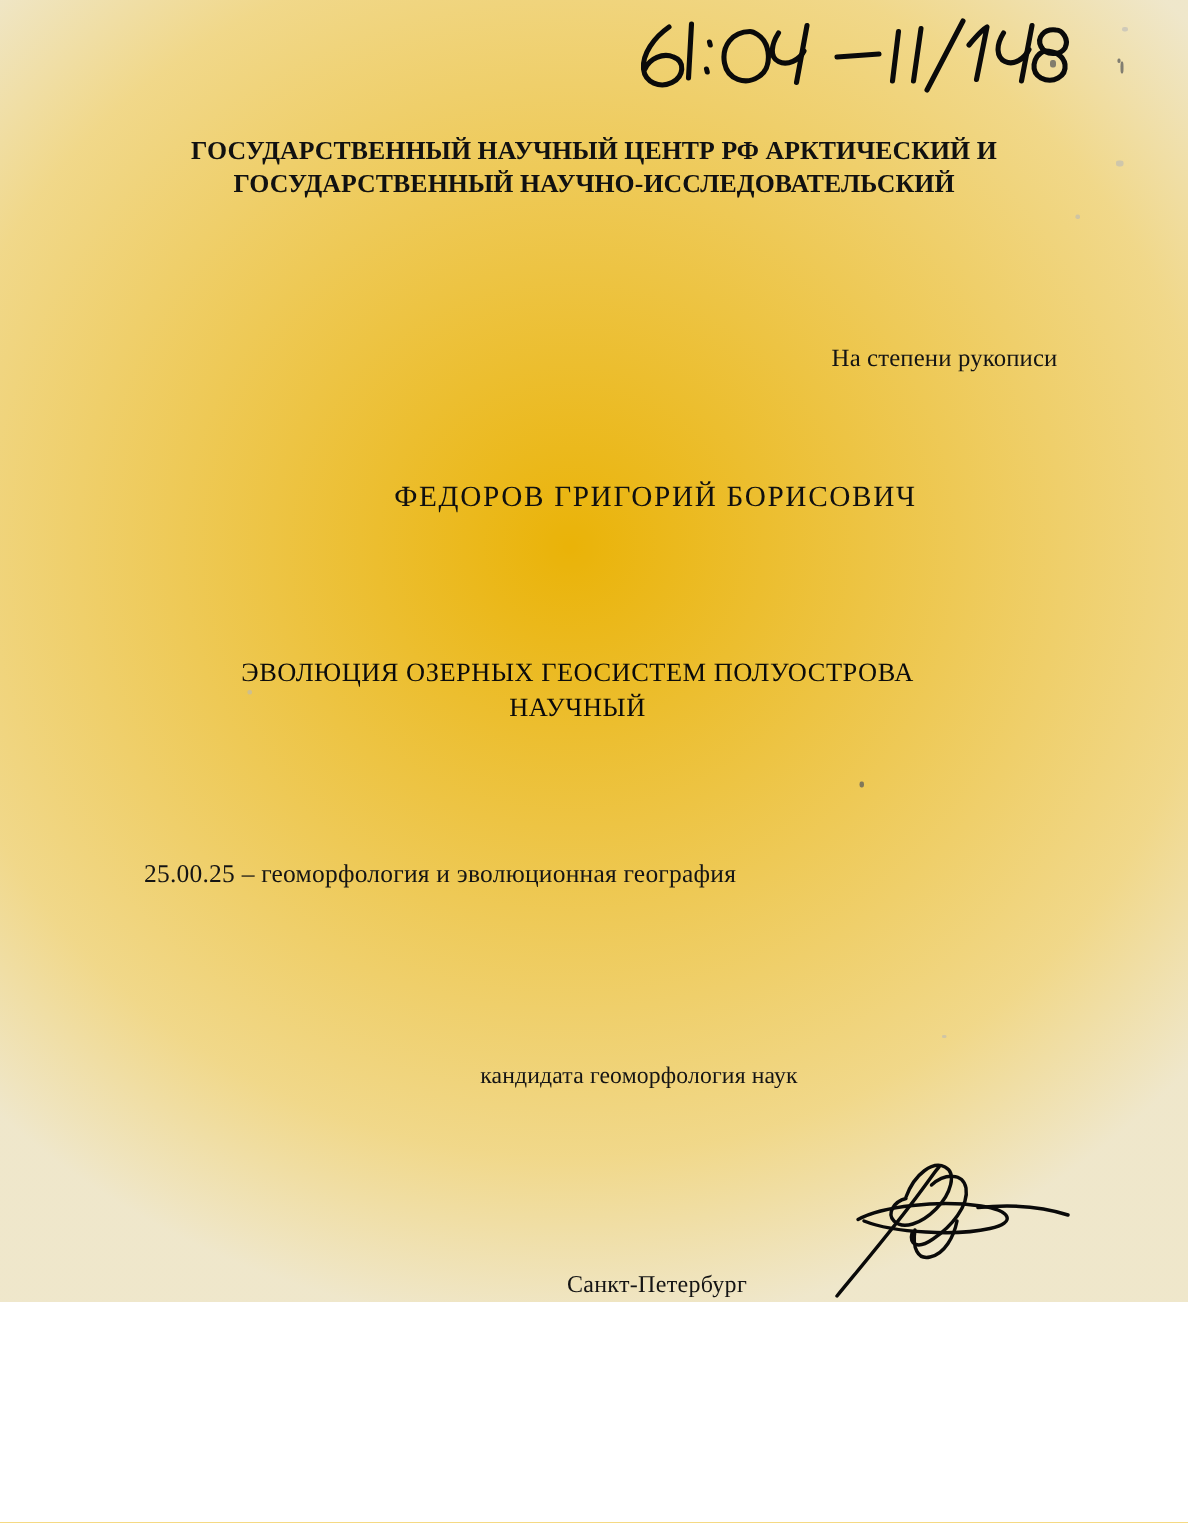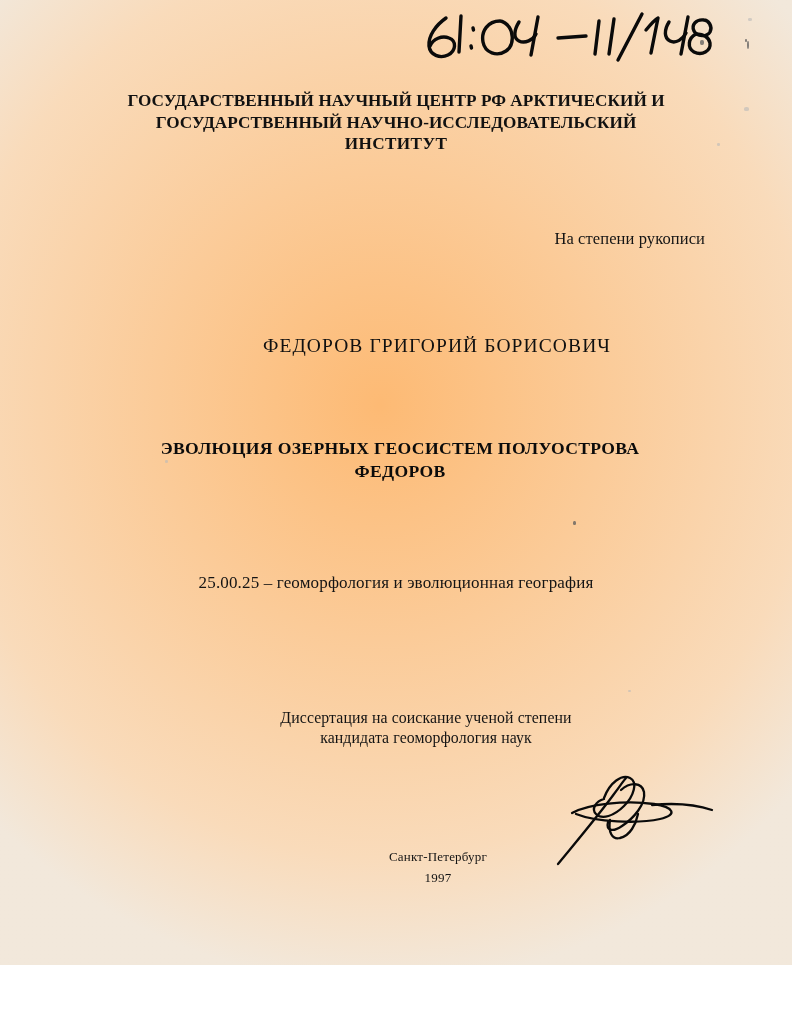--- a/index.html
+++ b/index.html
@@ -4,22 +4,22 @@
 <style>
   html, body {
     margin: 0;
     padding: 0;
     background: #ffffff;
   }
 
   .page {
     position: relative;
     width: 792px;
-    height: 965px;
-    background: #fdba74;
+    height: 868px;
+    background: #eab308;
     overflow: hidden;
     font-family: "Liberation Serif", "DejaVu Serif", serif;
     color: #0d0d0d;
     -webkit-font-smoothing: none;
   }
 
   
   .paper-tone {
     position: absolute;
     inset: 0;
@@ -66,50 +66,50 @@
     text-align: right;
     font-size: 16.5px;
     letter-spacing: 0.1px;
     color: #141414;
   }
 
   
   .author {
     position: absolute;
     left: 137px;
-    top: 335px;
+    top: 321px;
     width: 600px;
     text-align: center;
     font-size: 19.5px;
     letter-spacing: 1.1px;
     color: #101010;
   }
 
   
   .title {
     position: absolute;
-    left: 100px;
+    left: 85px;
     top: 437px;
     width: 600px;
     text-align: center;
-    font-weight: 700;
+    font-weight: 400;
     font-size: 17.6px;
     line-height: 23px;
     letter-spacing: 0.35px;
     color: #0b0b0b;
   }
   .title .ln { display: block; }
 
   
   .specialty {
     position: absolute;
     left: 96px;
     top: 573px;
     width: 600px;
-    text-align: center;
+    text-align: left;
     font-size: 17px;
     letter-spacing: 0.15px;
     color: #141414;
   }
 
   
   .degree {
     position: absolute;
     left: 126px;
     top: 708px;
@@ -132,21 +132,21 @@
   }
   .signature svg { display: block; overflow: visible; }
 
   
   .imprint {
     position: absolute;
     left: 138px;
     top: 846px;
     width: 600px;
     text-align: center;
-    font-size: 13px;
+    font-size: 16px;
     line-height: 21px;
     letter-spacing: 0.2px;
     color: #141414;
   }
   .imprint .ln { display: block; }
 
   
   .speck {
     position: absolute;
     background: #5c5c5c;
@@ -191,36 +191,34 @@
       <path d="M270 9 L263 46"></path>
 
       <path d="M286 12 C278 11, 273 17, 276 23 C279 29, 289 29, 292 24 C295 18, 290 12, 286 12 Z"></path>
       <path d="M278 26 C270 30, 269 40, 276 44 C284 48, 293 43, 292 35 C291 29, 285 26, 279 26"></path>
     </svg>
   </div>
 
   <div class="institution">
     <span class="ln ln1">ГОСУДАРСТВЕННЫЙ НАУЧНЫЙ ЦЕНТР РФ АРКТИЧЕСКИЙ И</span>
     <span class="ln ln2">ГОСУДАРСТВЕННЫЙ НАУЧНО-ИССЛЕДОВАТЕЛЬСКИЙ</span>
-    <span class="ln ln3">ИНСТИТУТ</span>
   </div>
 
   <div class="manuscript-note">На степени рукописи</div>
 
   <div class="author">ФЕДОРОВ ГРИГОРИЙ БОРИСОВИЧ</div>
 
   <div class="title">
     <span class="ln">ЭВОЛЮЦИЯ ОЗЕРНЫХ ГЕОСИСТЕМ ПОЛУОСТРОВА</span>
-    <span class="ln">ФЕДОРОВ</span>
+    <span class="ln">НАУЧНЫЙ</span>
   </div>
 
   <div class="specialty">25.00.25 –  геоморфология и эволюционная география</div>
 
   <div class="degree">
-    <span class="ln">Диссертация на соискание ученой степени</span>
     <span class="ln">кандидата геоморфология наук</span>
   </div>
 
   <div class="signature">
     <svg width="180" height="105" viewBox="0 0 180 105" fill="none" stroke="#0a0a0a" stroke-width="2.3" stroke-linecap="round" stroke-linejoin="round">
 
       <path d="M10 96 C28 74, 50 48, 66 26 C72 18, 76 12, 78 10"></path>
 
       <path d="M56 30 C62 14, 74 6, 82 10 C90 14, 86 28, 76 38 C66 48, 54 52, 48 46 C43 41, 48 33, 56 31"></path>
 

